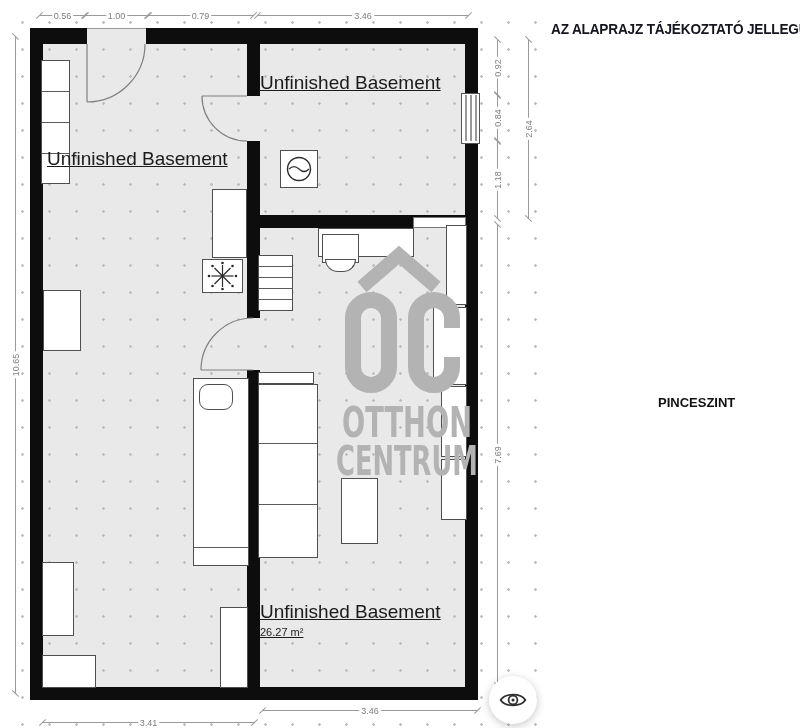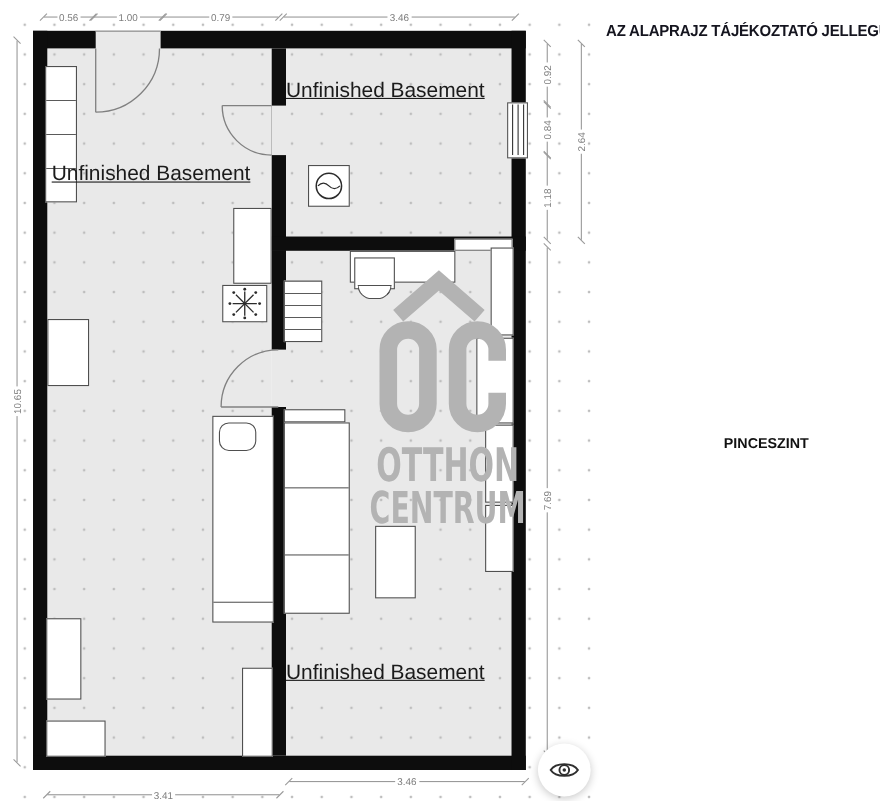--- a/index.html
+++ b/index.html
@@ -135,20 +135,21 @@
   <div class="furn" style="left:341px;top:478px;width:37px;height:66px"></div>
 
   <div class="room-label" style="left:47px;top:148px;width:220px">
     <div class="nm">Unfinished Basement</div>
   </div>
   <div class="room-label" style="left:260px;top:72px;width:205px">
     <div class="nm">Unfinished Basement</div>
   </div>
   <div class="room-label" style="left:260px;top:601px;width:205px">
     <div class="nm">Unfinished Basement</div>
+    <div class="ar">26.27 m²</div>
   </div>
 
   <div class="dim-h" style="left:40px;top:15px;width:45px">
       <span class="dlab">0.56</span>
     </div>
   <div class="dim-h" style="left:85px;top:15px;width:63px">
       <span class="dlab">1.00</span>
     </div>
   <div class="dim-h" style="left:148px;top:15px;width:105px">
       <span class="dlab">0.79</span>

